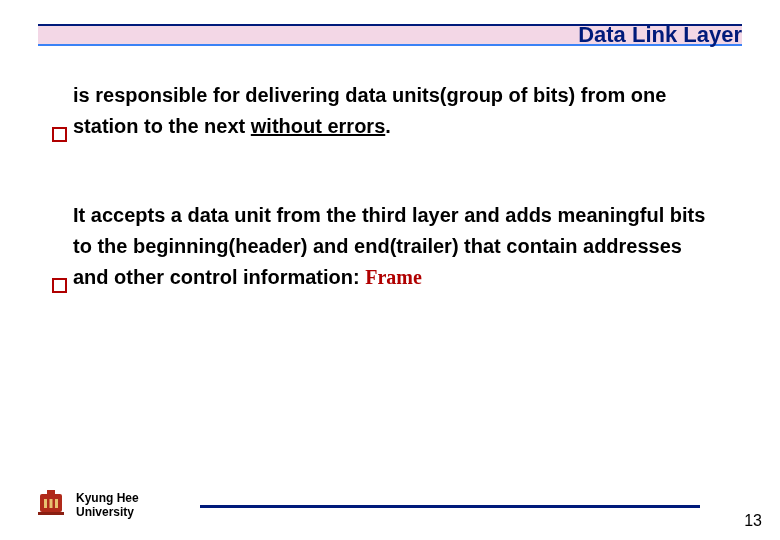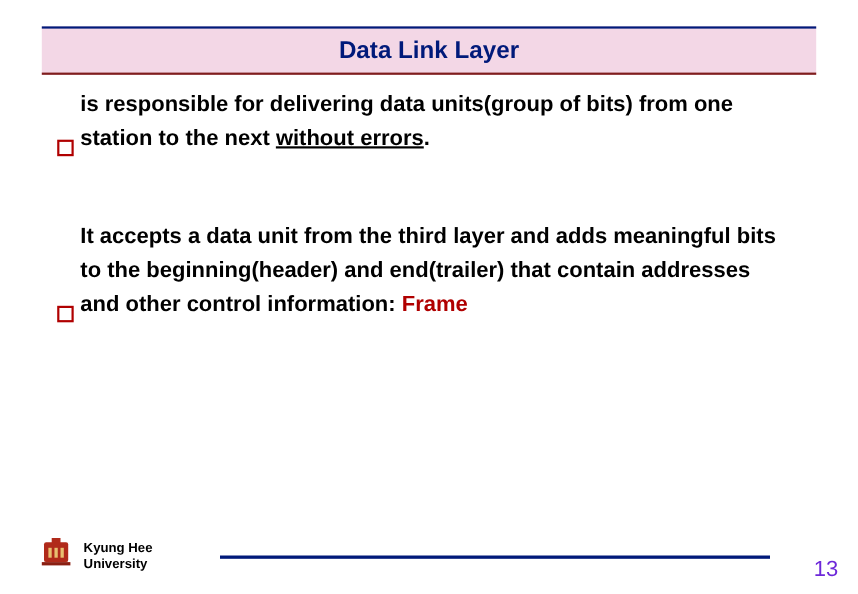--- a/index.html
+++ b/index.html
@@ -9,27 +9,27 @@
     background: #ffffff;
     font-family: Arial, Helvetica, sans-serif;
     position: relative;
     overflow: hidden;
   }
   .title-banner {
     position: absolute;
     top: 24px;
     left: 38px;
     right: 38px;
-    height: 44px;
+    height: 22px;
     background: #f3d7e6;
     border-top: 2px solid #001a7a;
-    border-bottom: 2px solid #7f1d1d;
+    border-bottom: 2px solid #3b82f6;
     display: flex;
     align-items: center;
-    justify-content: center;
+    justify-content: flex-end;
   }
   .title-text {
     color: #001a7a;
     font-weight: bold;
     font-size: 22px;
   }
   .content {
     position: absolute;
     top: 80px;
     left: 52px;
@@ -52,20 +52,21 @@
     font-size: 20px;
     font-weight: bold;
     color: #000000;
     line-height: 1.55;
   }
   .underline {
     text-decoration: underline;
   }
   .frame-word {
     color: #b00000;
+    font-family: Liberation Serif, serif;
   }
   .footer {
     position: absolute;
     bottom: 18px;
     left: 34px;
     right: 18px;
     display: flex;
     align-items: center;
     margin-top: 34px;
   }
@@ -84,22 +85,22 @@
     left: 200px;
     right: 80px;
     bottom: 32px;
     height: 0;
     border-top: 3px solid #001a7a;
   }
   .page-num {
     position: absolute;
     right: 18px;
     bottom: 10px;
-    font-size: 20px;
-    color: #6d28d9;
+    font-size: 16px;
+    color: #000000;
   }
 </style>
 </head>
 <body>
 
 <div class="title-banner">
   <span class="title-text">Data Link Layer</span>
 </div>
 
 <div class="content">

